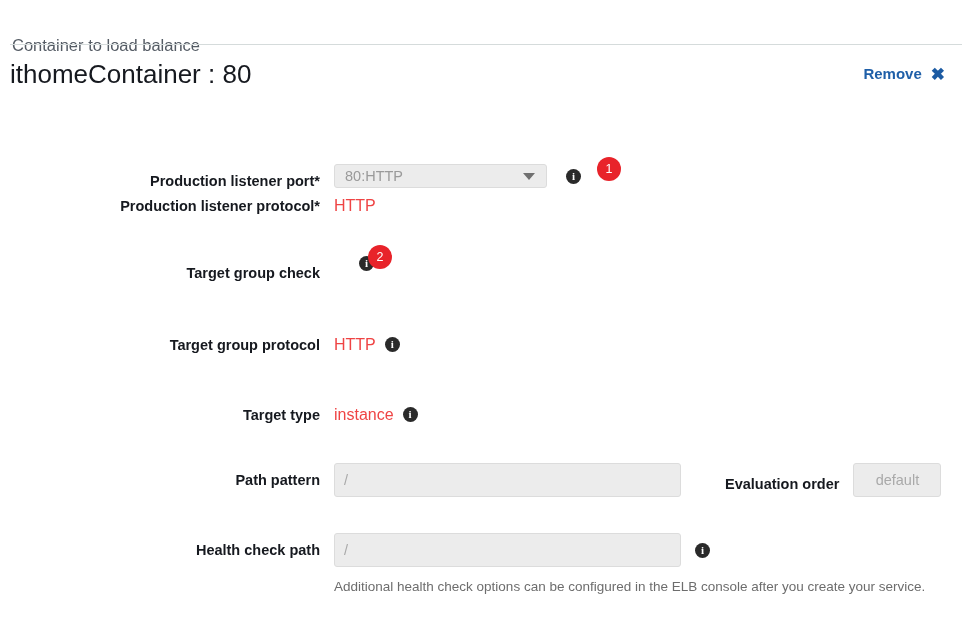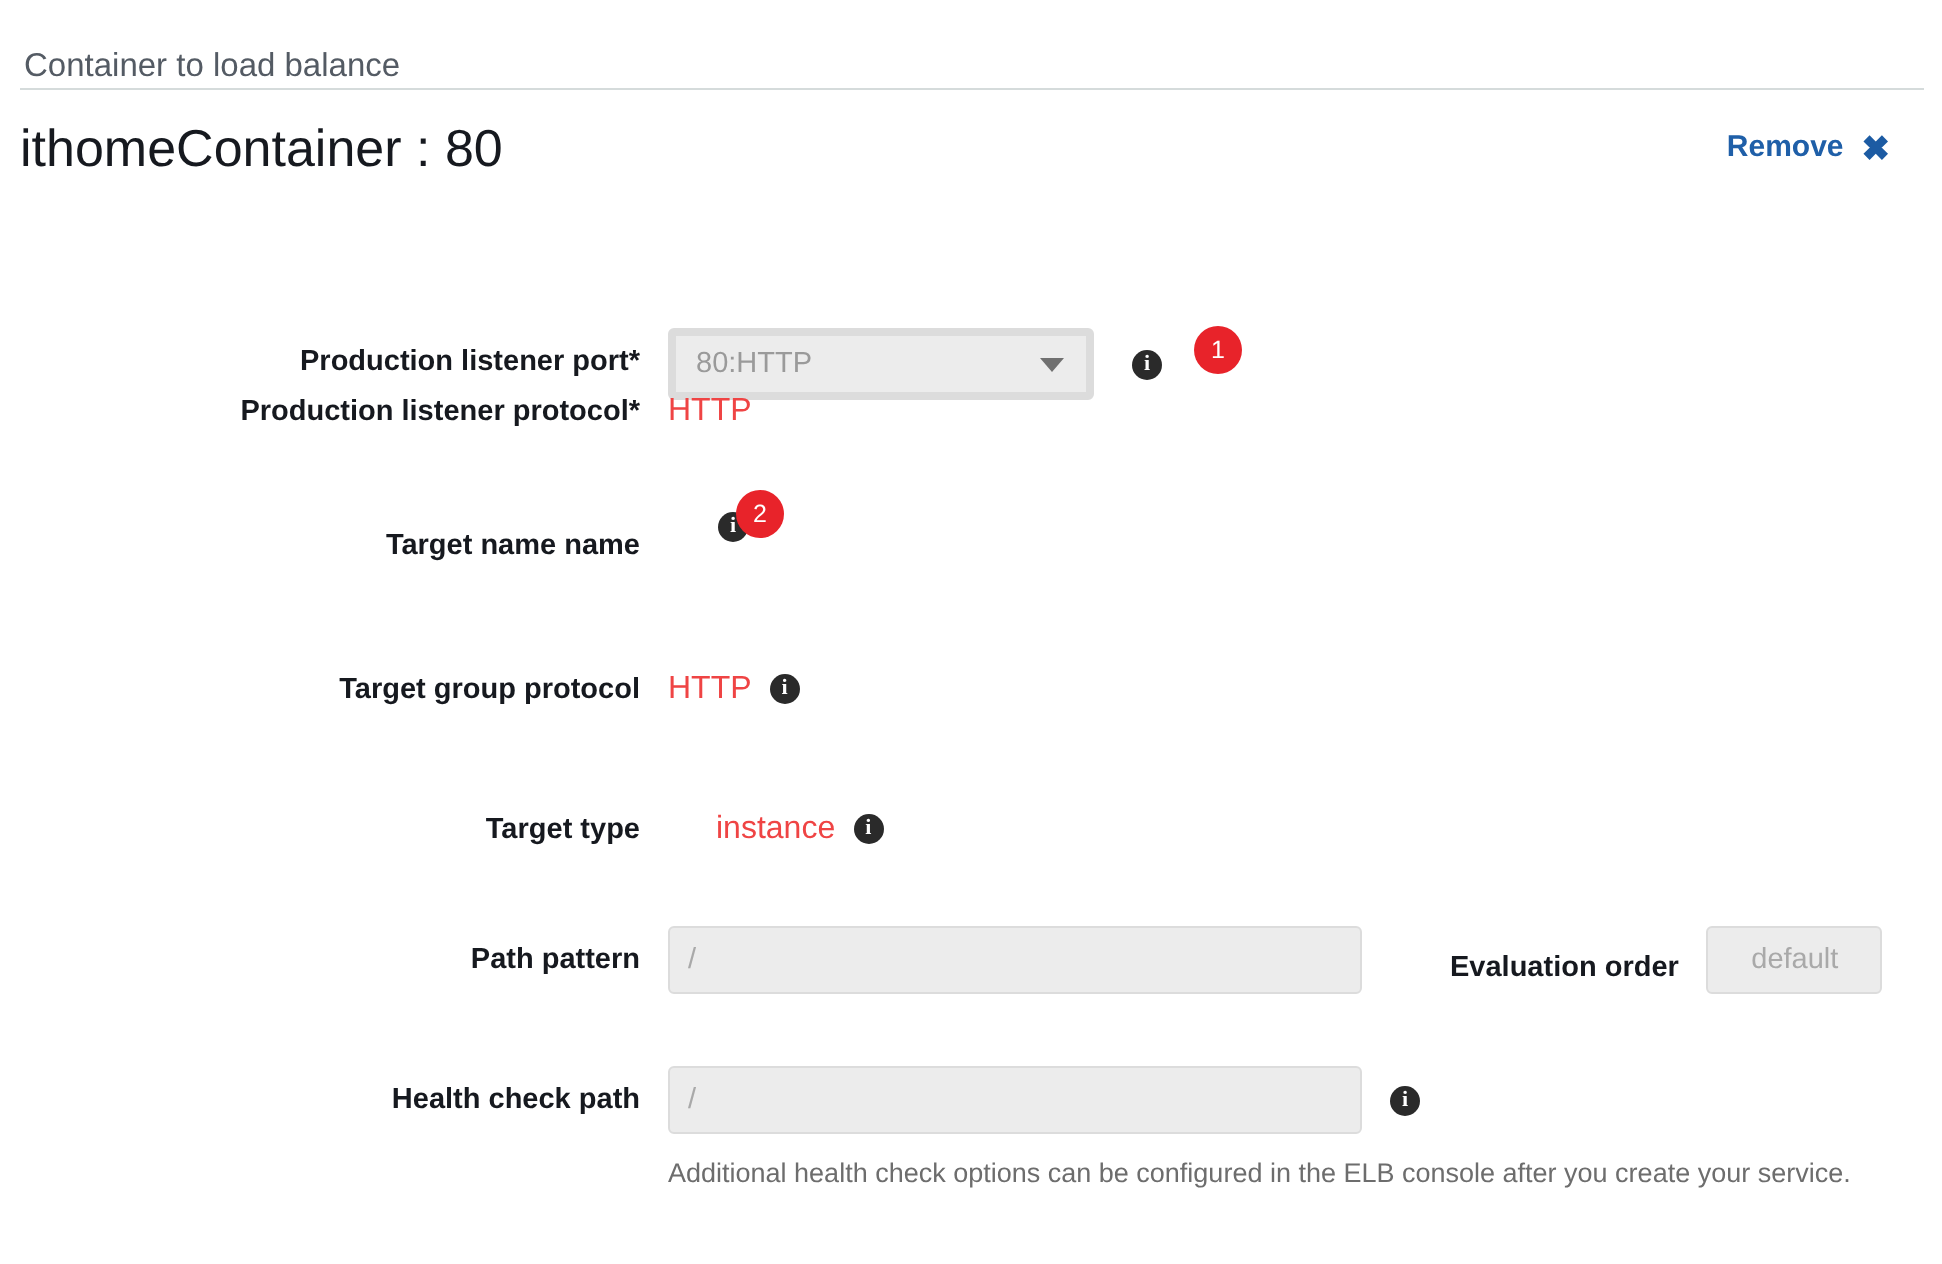--- a/index.html
+++ b/index.html
@@ -13,21 +13,21 @@
     font-family: "Liberation Sans", sans-serif;
     color: #333333;
     overflow: hidden;
     position: relative;
   }
 
   
   .section-header {
     position: absolute;
     left: 0;
-    top: 4px;
+    top: 16px;
     width: 814px;
     height: 44px;
     box-sizing: border-box;
   }
   .section-header-title {
     position: absolute;
     left: 12px;
     top: 19px;
     font-size: 16.5px;
     color: #545b64;
@@ -102,23 +102,23 @@
   .field-area {
     margin-left: 14px;
     display: flex;
     align-items: center;
   }
 
   
   .select-box {
     position: relative;
     box-sizing: border-box;
-    height: 36px;
+    height: 24px;
     width: 213px;
-    border: 4px solid #8b5cf6;
+    border: 1px solid #8b5cf6;
     border-radius: 3px;
     display: flex;
     align-items: center;
     padding: 0 30px 0 10px;
     font-size: 14.5px;
     line-height: 18px;
     background: #ffffff;
     color: #2c2c2c;
     cursor: pointer;
     white-space: nowrap;
@@ -241,36 +241,36 @@
 </div>
 
 <div class="form-row" style="top:195px;">
   <div class="field-label plain">Production listener protocol*</div>
   <div class="field-area">
     <div class="static-value">HTTP</div>
   </div>
 </div>
 
 <div class="form-row" style="top:256px;">
-  <div class="field-label">Target name name</div>
+  <div class="field-label">Target group check</div>
   <div class="field-area">
     <span class="info-icon" style="margin-left:25px;">i</span>
     <span class="badge" style="margin-left:-6px;margin-top:-14px;">2</span>
   </div>
 </div>
 
 <div class="form-row" style="top:334px;">
   <div class="field-label plain">Target group protocol</div>
   <div class="field-area">
     <div class="static-value">HTTP</div>
     <span class="info-icon" style="margin-left:9px;">i</span>
   </div>
 </div>
 
-<div class="form-row" style="top:404px;gap:24px;">
+<div class="form-row" style="top:404px;">
   <div class="field-label plain">Target type</div>
   <div class="field-area">
     <div class="static-value">instance</div>
     <span class="info-icon" style="margin-left:9px;">i</span>
   </div>
 </div>
 
 <div class="form-row" style="top:463px;">
   <div class="field-label">Path pattern</div>
   <div class="field-area">

